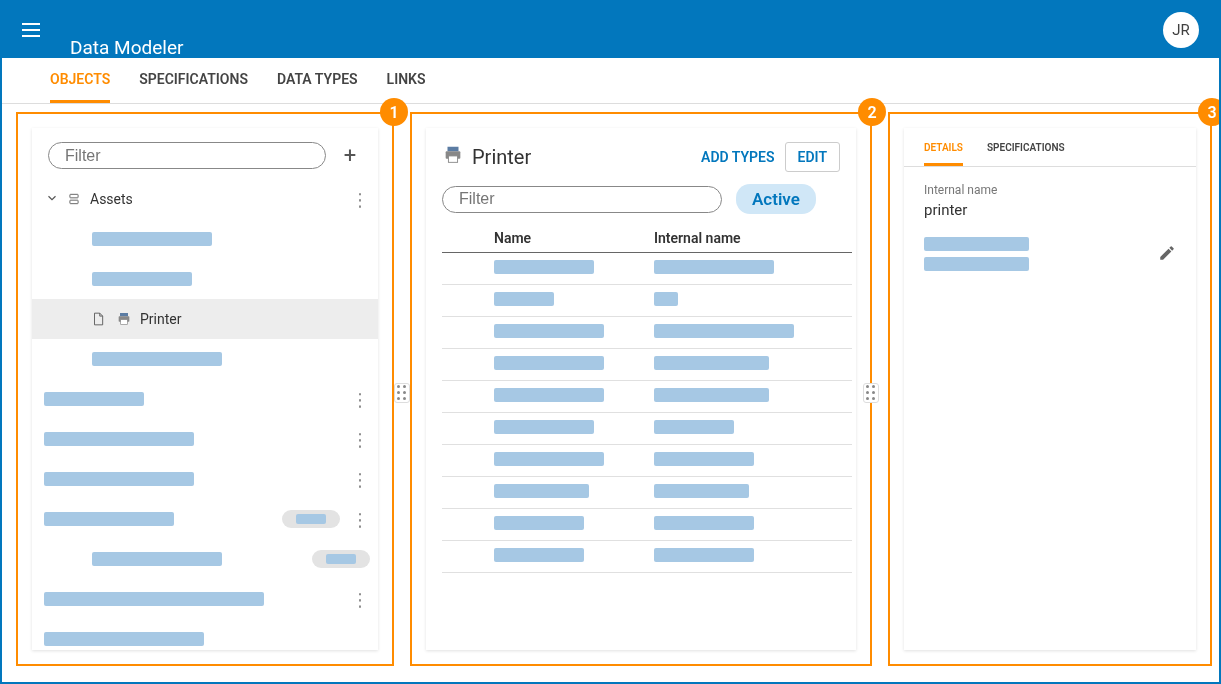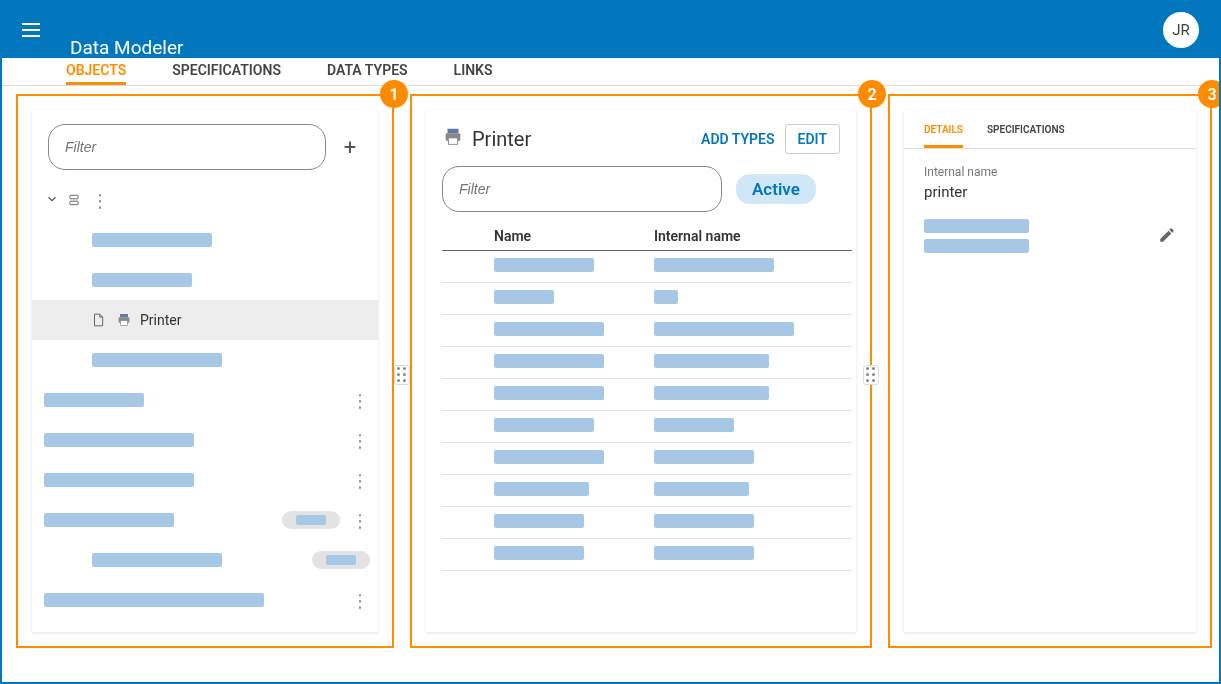--- a/index.html
+++ b/index.html
@@ -5,39 +5,39 @@
   * { box-sizing: border-box; margin: 0; padding: 0; }
   body { font-family: -apple-system, BlinkMacSystemFont, "Segoe UI", Roboto, "Helvetica Neue", Arial, sans-serif; font-size: 14px; color: #333; background: #fff; width: 1221px; height: 684px; overflow: hidden; border: 2px solid #0277bd; }
   
   .topbar { background: #0277bd; height: 56px; display: flex; align-items: center; padding: 0 20px; color: #fff; }
   .hamburger { width: 24px; height: 24px; display: flex; flex-direction: column; justify-content: center; gap: 4px; cursor: pointer; margin-right: 24px; }
   .hamburger span { display: block; height: 2px; background: #fff; width: 18px; }
   .app-title { font-size: 19px; font-weight: 400; margin-top: 35px; }
   .spacer { flex: 1; }
   .avatar { width: 36px; height: 36px; border-radius: 50%; background: #fff; color: #404040; display: flex; align-items: center; justify-content: center; font-weight: 400; font-size: 15px; }
 
-  .tabs-bar { height: 28px; border-bottom: 1px solid #ddd; display: flex; align-items: stretch; padding: 0 64px; gap: 46px; }
+  .tabs-bar { height: 46px; border-bottom: 1px solid #ddd; display: flex; align-items: stretch; padding: 0 48px; gap: 29px; }
   .main-tab { display: flex; align-items: center; font-weight: 600; font-size: 14px; color: #444; cursor: pointer; border-bottom: 3px solid transparent; }
   .main-tab.active { color: #ff8c00; border-bottom-color: #ff8c00; }
 
   .content { display: flex; gap: 16px; padding: 8px 14px; height: calc(684px - 56px - 46px - 4px); position: relative; }
 
   .panel-wrap { position: relative; flex-shrink: 0; }
   .panel-wrap.p1 { width: 378px; }
   .panel-wrap.p2 { width: 462px; }
   .panel-wrap.p3 { width: 324px; }
 
   .panel { border: 2px solid #ff8c00; height: 554px; background: #fff; position: relative; }
   .badge-num { position: absolute; top: -14px; right: -14px; width: 28px; height: 28px; border-radius: 50%; background: #ff8c00; color: #fff; display: flex; align-items: center; justify-content: center; font-weight: 600; font-size: 16px; z-index: 5; }
 
   .card { background: #fff; box-shadow: 0 1px 3px rgba(0,0,0,0.12); margin: 14px; height: calc(100% - 28px); display: flex; flex-direction: column; overflow: hidden; }
 
   
   .p1-header { display: flex; align-items: center; gap: 12px; padding: 14px 16px 10px; }
-  .filter-input { flex: 1; height: 46px; border: 1px solid #888; border-radius: 17px; padding: 0 16px; font-size: 14px; outline: none; font-style: italic; }
+  .filter-input { flex: 1; height: 27px; border: 1px solid #888; border-radius: 17px; padding: 0 16px; font-size: 16px; outline: none; }
   .plus-btn { font-size: 22px; color: #555; cursor: pointer; width: 24px; text-align: center; }
   .tree { flex: 1; overflow-y: auto; position: relative; }
   .tree-row { display: flex; align-items: center; height: 40px; padding-right: 8px; }
   .tree-row .chevron { width: 24px; text-align: center; color: #555; }
   .tree-row .icon-slot { width: 20px; display: flex; align-items: center; justify-content: center; margin-right: 6px; }
   .tree-row .label { flex: 1; }
   .tree-row .dots { color: #888; cursor: pointer; font-size: 18px; width: 20px; text-align: center; }
   .tree-row.selected { background: #ededed; }
   .placeholder { background: #a6c8e4; height: 14px; border-radius: 2px; display: inline-block; }
   .pill { background: #e3e3e3; border-radius: 12px; padding: 4px 14px; display: inline-flex; align-items: center; }
@@ -124,20 +124,21 @@
               <svg width="14" height="14" viewBox="0 0 24 24" fill="none" stroke="#555" stroke-width="2">
                   <polyline points="6 9 12 15 18 9"></polyline>
                 </svg>
             </span>
             <span class="icon-slot">
               <svg class="stack-icon" viewBox="0 0 24 24">
                   <rect x="5" y="4" width="14" height="6" rx="1"></rect>
                   <rect x="5" y="14" width="14" height="6" rx="1"></rect>
                 </svg>
             </span>
+            <span class="label">Assets</span>
             <span class="dots">⋮</span>
           </div>
           <div class="tree-row" style="padding-left:60px;">
               <span class="placeholder" style="width:120px;"></span>
             </div>
           <div class="tree-row" style="padding-left:60px;">
               <span class="placeholder" style="width:100px;"></span>
             </div>
           <div class="tree-row selected" style="padding-left:56px;">
             <span class="icon-slot">

